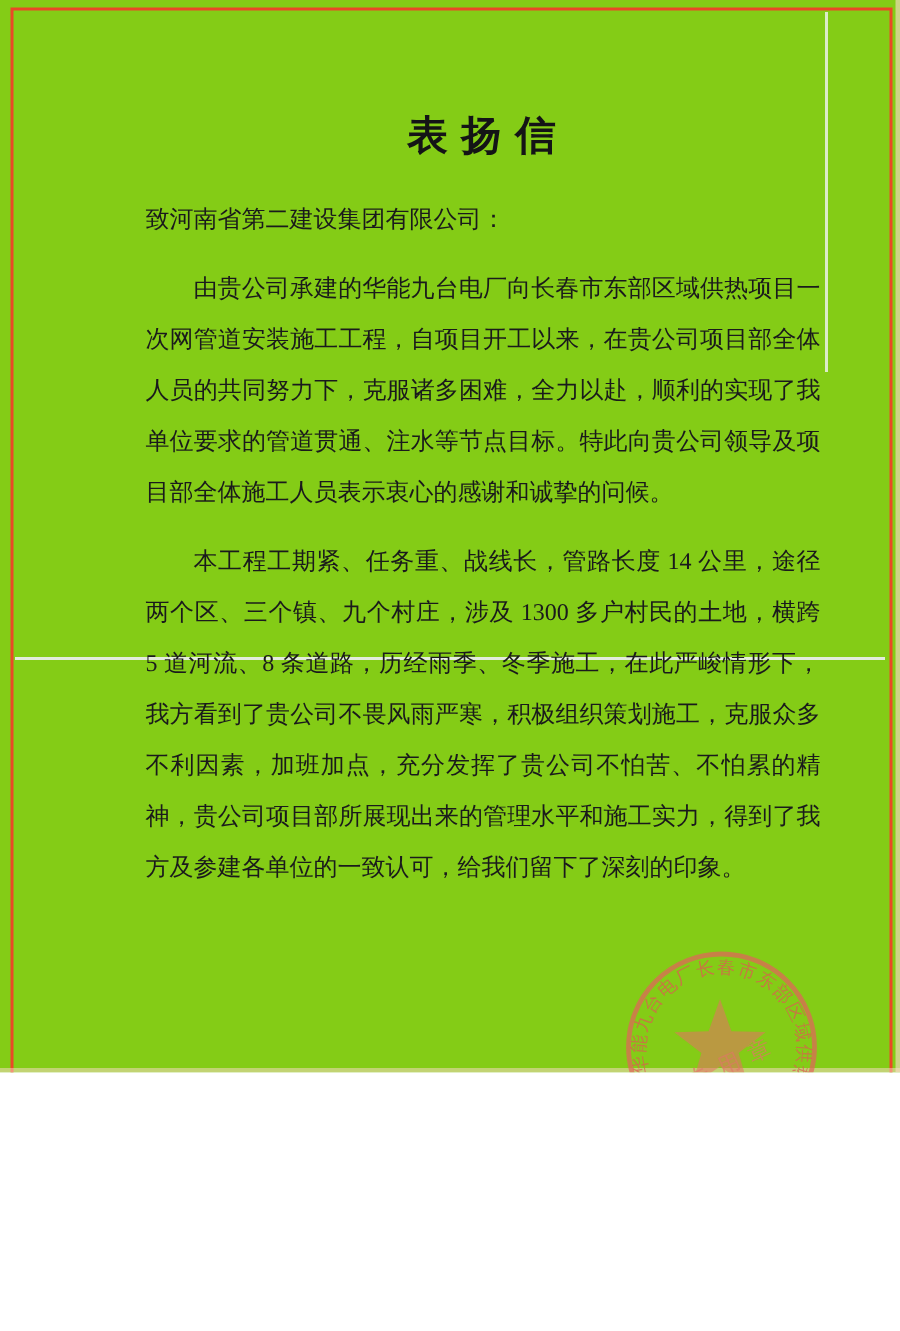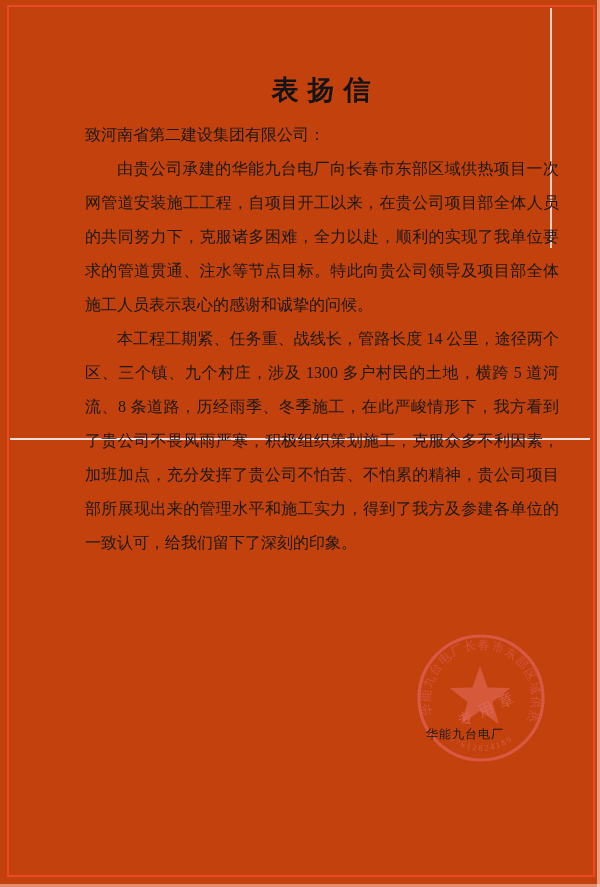--- a/index.html
+++ b/index.html
@@ -1,21 +1,21 @@
 <!DOCTYPE html>
 <html><head>
 <meta charset="utf-8">
 <style>
   * { margin: 0; padding: 0; box-sizing: border-box; }
   html, body { background: #ffffff; }
   .page {
     position: relative;
     width: 600px;
-    height: 887px;
-    background: #c2410c;
+    height: 715px;
+    background: #84cc16;
     overflow: hidden;
     font-family: "Liberation Serif", "DejaVu Serif", serif;
     color: #1c1c1e;
   }
   .border-frame {
     position: absolute;
     left: 7px; top: 5px;
     width: 588px; height: 872px;
     border: 2px solid #ea4827;
     pointer-events: none;
@@ -47,21 +47,21 @@
     color: #141416;
   }
   .doc-body {
     position: absolute;
     left: 85px; top: 118px; width: 474px;
     font-size: 16px;
     line-height: 34px;
     text-align: justify;
     color: #1a1a1c;
   }
-  .doc-body p { text-indent: 2em; margin: 0; }
+  .doc-body p { text-indent: 2em; margin: 12px; }
   .doc-body .salutation { text-indent: 0; }
   .signature {
     position: absolute;
     left: 426px; top: 726px;
     font-size: 12px;
     letter-spacing: 1px;
     color: #17171a;
   }
   .doc-date {
     position: absolute;

